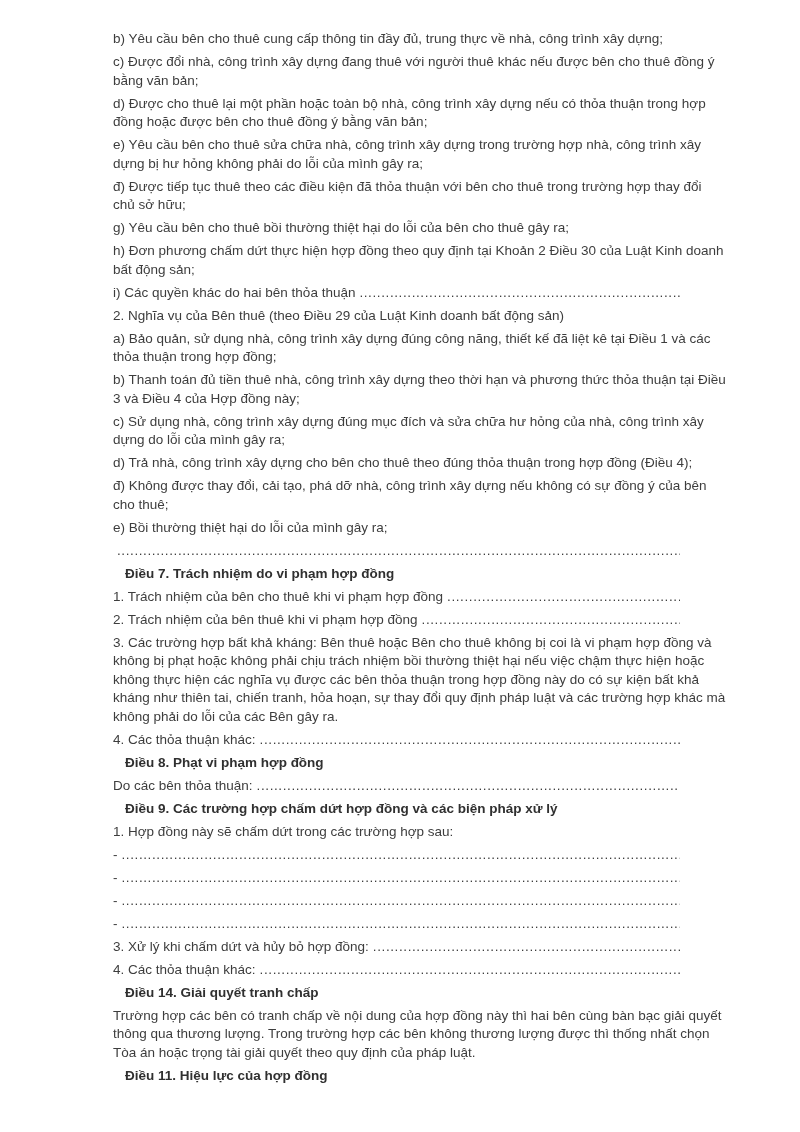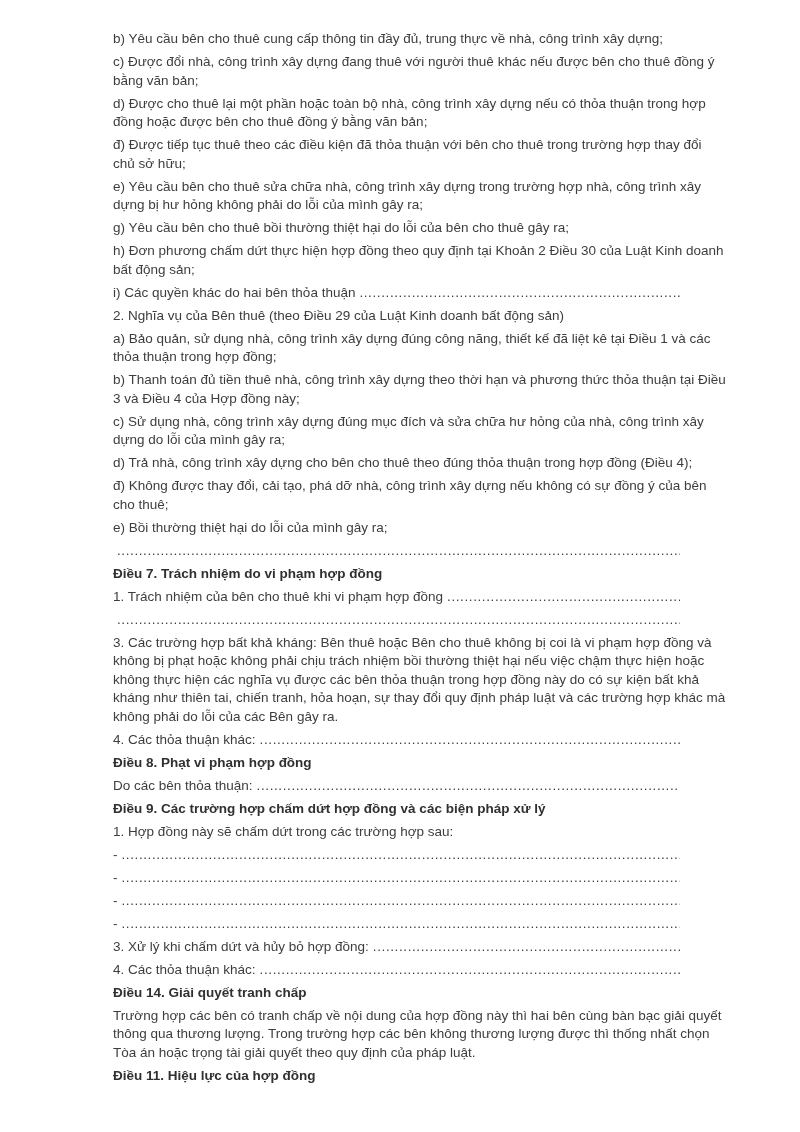--- a/index.html
+++ b/index.html
@@ -17,20 +17,21 @@
     color: #3d3d3d;
     font-size: 13.5px;
     line-height: 18.5px;
   }
   .para {
     margin: 0 0 4.5px 0;
   }
   .para.heading {
     font-weight: bold;
     color: #303030;
+    margin-left: 12px;
   }
   .para.has-leader {
     display: flex;
     align-items: flex-end;
   }
   .para.has-leader .text {
     flex: 0 0 auto;
     white-space: nowrap;
   }
   .leader {
@@ -44,22 +45,22 @@
   }
 </style>
 </head>
 <body>
 
 <div class="doc">
 
 <p class="para body"><span class="text">b) Yêu cầu bên cho thuê cung cấp thông tin đầy đủ, trung thực về nhà, công trình xây dựng;</span></p>
     <p class="para body"><span class="text">c) Được đổi nhà, công trình xây dựng đang thuê với người thuê khác nếu được bên cho thuê đồng ý bằng văn bản;</span></p>
     <p class="para body"><span class="text">d) Được cho thuê lại một phần hoặc toàn bộ nhà, công trình xây dựng nếu có thỏa thuận trong hợp đồng hoặc được bên cho thuê đồng ý bằng văn bản;</span></p>
+    <p class="para body"><span class="text">e) Yêu cầu bên cho thuê sửa chữa nhà, công trình xây dựng trong trường hợp nhà, công trình xây dựng bị hư hỏng không phải do lỗi của mình gây ra;</span></p>
     <p class="para body"><span class="text">đ) Được tiếp tục thuê theo các điều kiện đã thỏa thuận với bên cho thuê trong trường hợp thay đổi chủ sở hữu;</span></p>
-    <p class="para body"><span class="text">e) Yêu cầu bên cho thuê sửa chữa nhà, công trình xây dựng trong trường hợp nhà, công trình xây dựng bị hư hỏng không phải do lỗi của mình gây ra;</span></p>
     <p class="para body"><span class="text">g) Yêu cầu bên cho thuê bồi thường thiệt hại do lỗi của bên cho thuê gây ra;</span></p>
     <p class="para body"><span class="text">h) Đơn phương chấm dứt thực hiện hợp đồng theo quy định tại Khoản 2 Điều 30 của Luật Kinh doanh bất động sản;</span></p>
     <p class="para body has-leader">
       <span class="text">i) Các quyền khác do hai bên thỏa thuận</span>
       <span class="leader">................................................................................................................................................................................................................................................................................................................................................................................................................</span>
     </p>
     <p class="para body"><span class="text">2. Nghĩa vụ của Bên thuê (theo Điều 29 của Luật Kinh doanh bất động sản)</span></p>
     <p class="para body"><span class="text">a) Bảo quản, sử dụng nhà, công trình xây dựng đúng công năng, thiết kế đã liệt kê tại Điều 1 và các thỏa thuận trong hợp đồng;</span></p>
     <p class="para body"><span class="text">b) Thanh toán đủ tiền thuê nhà, công trình xây dựng theo thời hạn và phương thức thỏa thuận tại Điều 3 và Điều 4 của Hợp đồng này;</span></p>
     <p class="para body"><span class="text">c) Sử dụng nhà, công trình xây dựng đúng mục đích và sửa chữa hư hỏng của nhà, công trình xây dựng do lỗi của mình gây ra;</span></p>
@@ -68,20 +69,21 @@
     <p class="para body"><span class="text">e) Bồi thường thiệt hại do lỗi của mình gây ra;</span></p>
     <p class="para body has-leader">
       <span class="leader">................................................................................................................................................................................................................................................................................................................................................................................................................</span>
     </p>
     <p class="para heading"><span class="text">Điều 7. Trách nhiệm do vi phạm hợp đồng</span></p>
     <p class="para body has-leader">
       <span class="text">1. Trách nhiệm của bên cho thuê khi vi phạm hợp đồng</span>
       <span class="leader">................................................................................................................................................................................................................................................................................................................................................................................................................</span>
     </p>
     <p class="para body has-leader">
+      <span class="text">2. Trách nhiệm của bên thuê khi vi phạm hợp đồng</span>
       <span class="leader">................................................................................................................................................................................................................................................................................................................................................................................................................</span>
     </p>
     <p class="para body"><span class="text">3. Các trường hợp bất khả kháng: Bên thuê hoặc Bên cho thuê không bị coi là vi phạm hợp đồng và không bị phạt hoặc không phải chịu trách nhiệm bồi thường thiệt hại nếu việc chậm thực hiện hoặc không thực hiện các nghĩa vụ được các bên thỏa thuận trong hợp đồng này do có sự kiện bất khả kháng như thiên tai, chiến tranh, hỏa hoạn, sự thay đổi quy định pháp luật và các trường hợp khác mà không phải do lỗi của các Bên gây ra.</span></p>
     <p class="para body has-leader">
       <span class="text">4. Các thỏa thuận khác:</span>
       <span class="leader">................................................................................................................................................................................................................................................................................................................................................................................................................</span>
     </p>
     <p class="para heading"><span class="text">Điều 8. Phạt vi phạm hợp đồng</span></p>
     <p class="para body has-leader">
       <span class="text">Do các bên thỏa thuận:</span>

